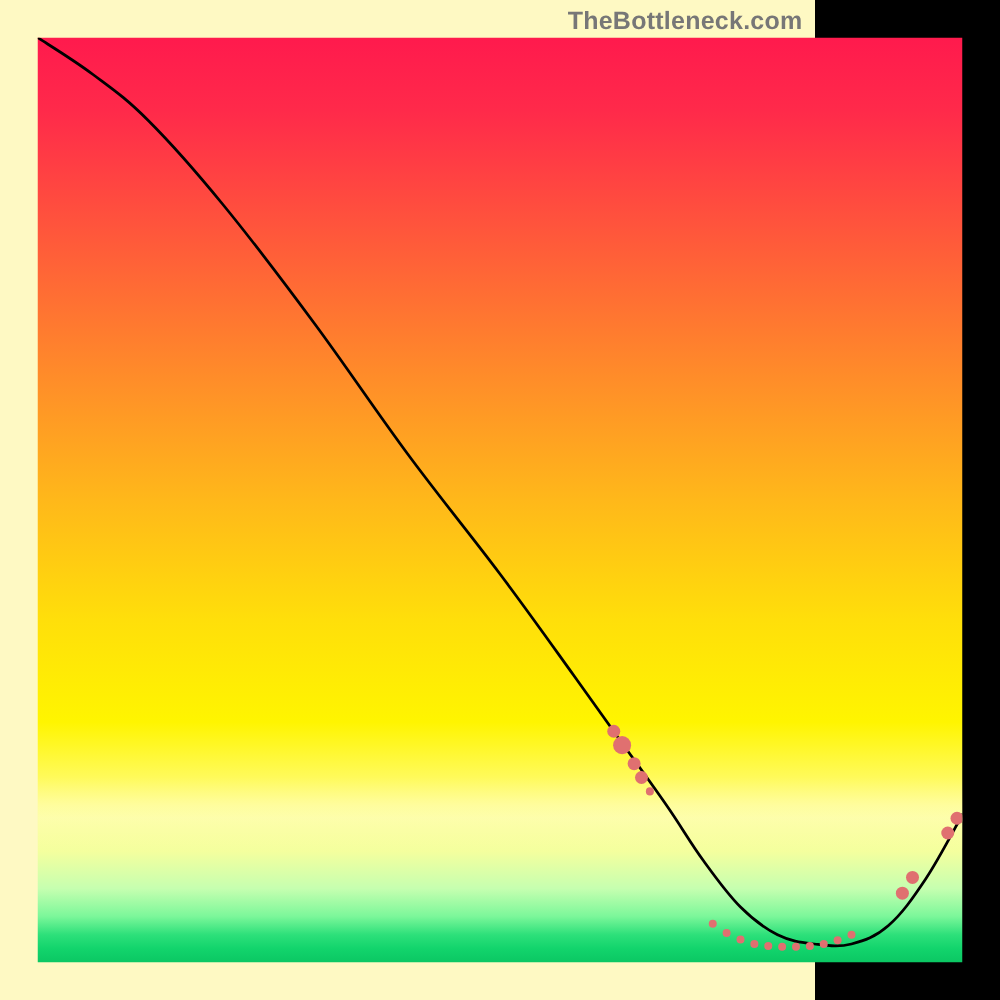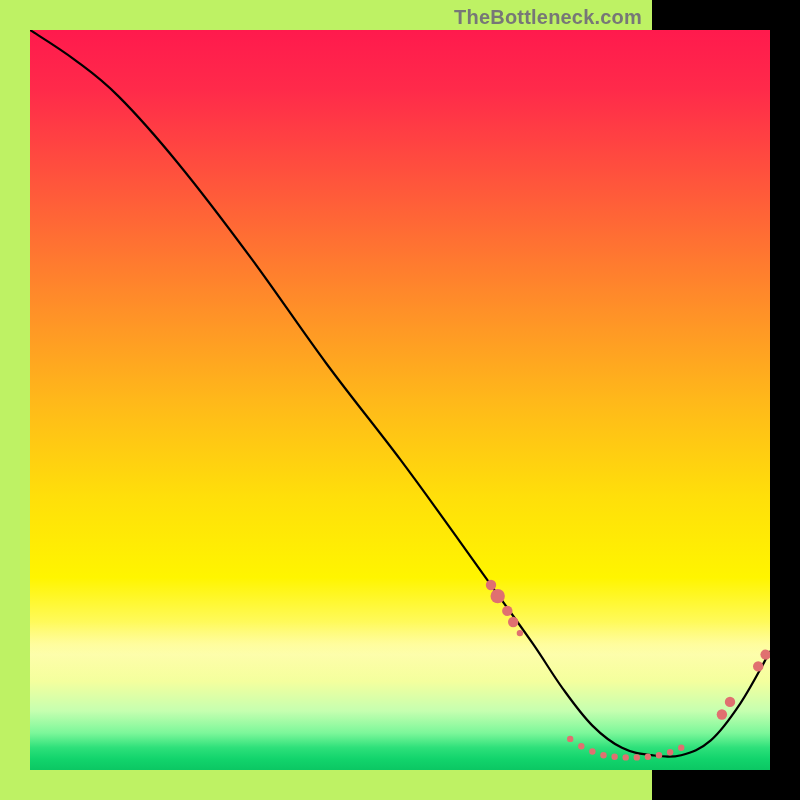--- a/index.html
+++ b/index.html
@@ -8,21 +8,21 @@
     width: 800px;
     height: 800px;
     background: #000;
     overflow: hidden;
     font-family: Arial, Helvetica, sans-serif;
   }
   .frame {
     position: relative;
     width: 652px;
     height: 800px;
-    background: #bef264;
+    background: #fef9c3;
   }
   .watermark {
     position: absolute;
     top: 6px;
     right: 10px;
     color: #777;
     font-size: 20px;
     font-weight: 600;
     letter-spacing: 0.2px;
     z-index: 20;

